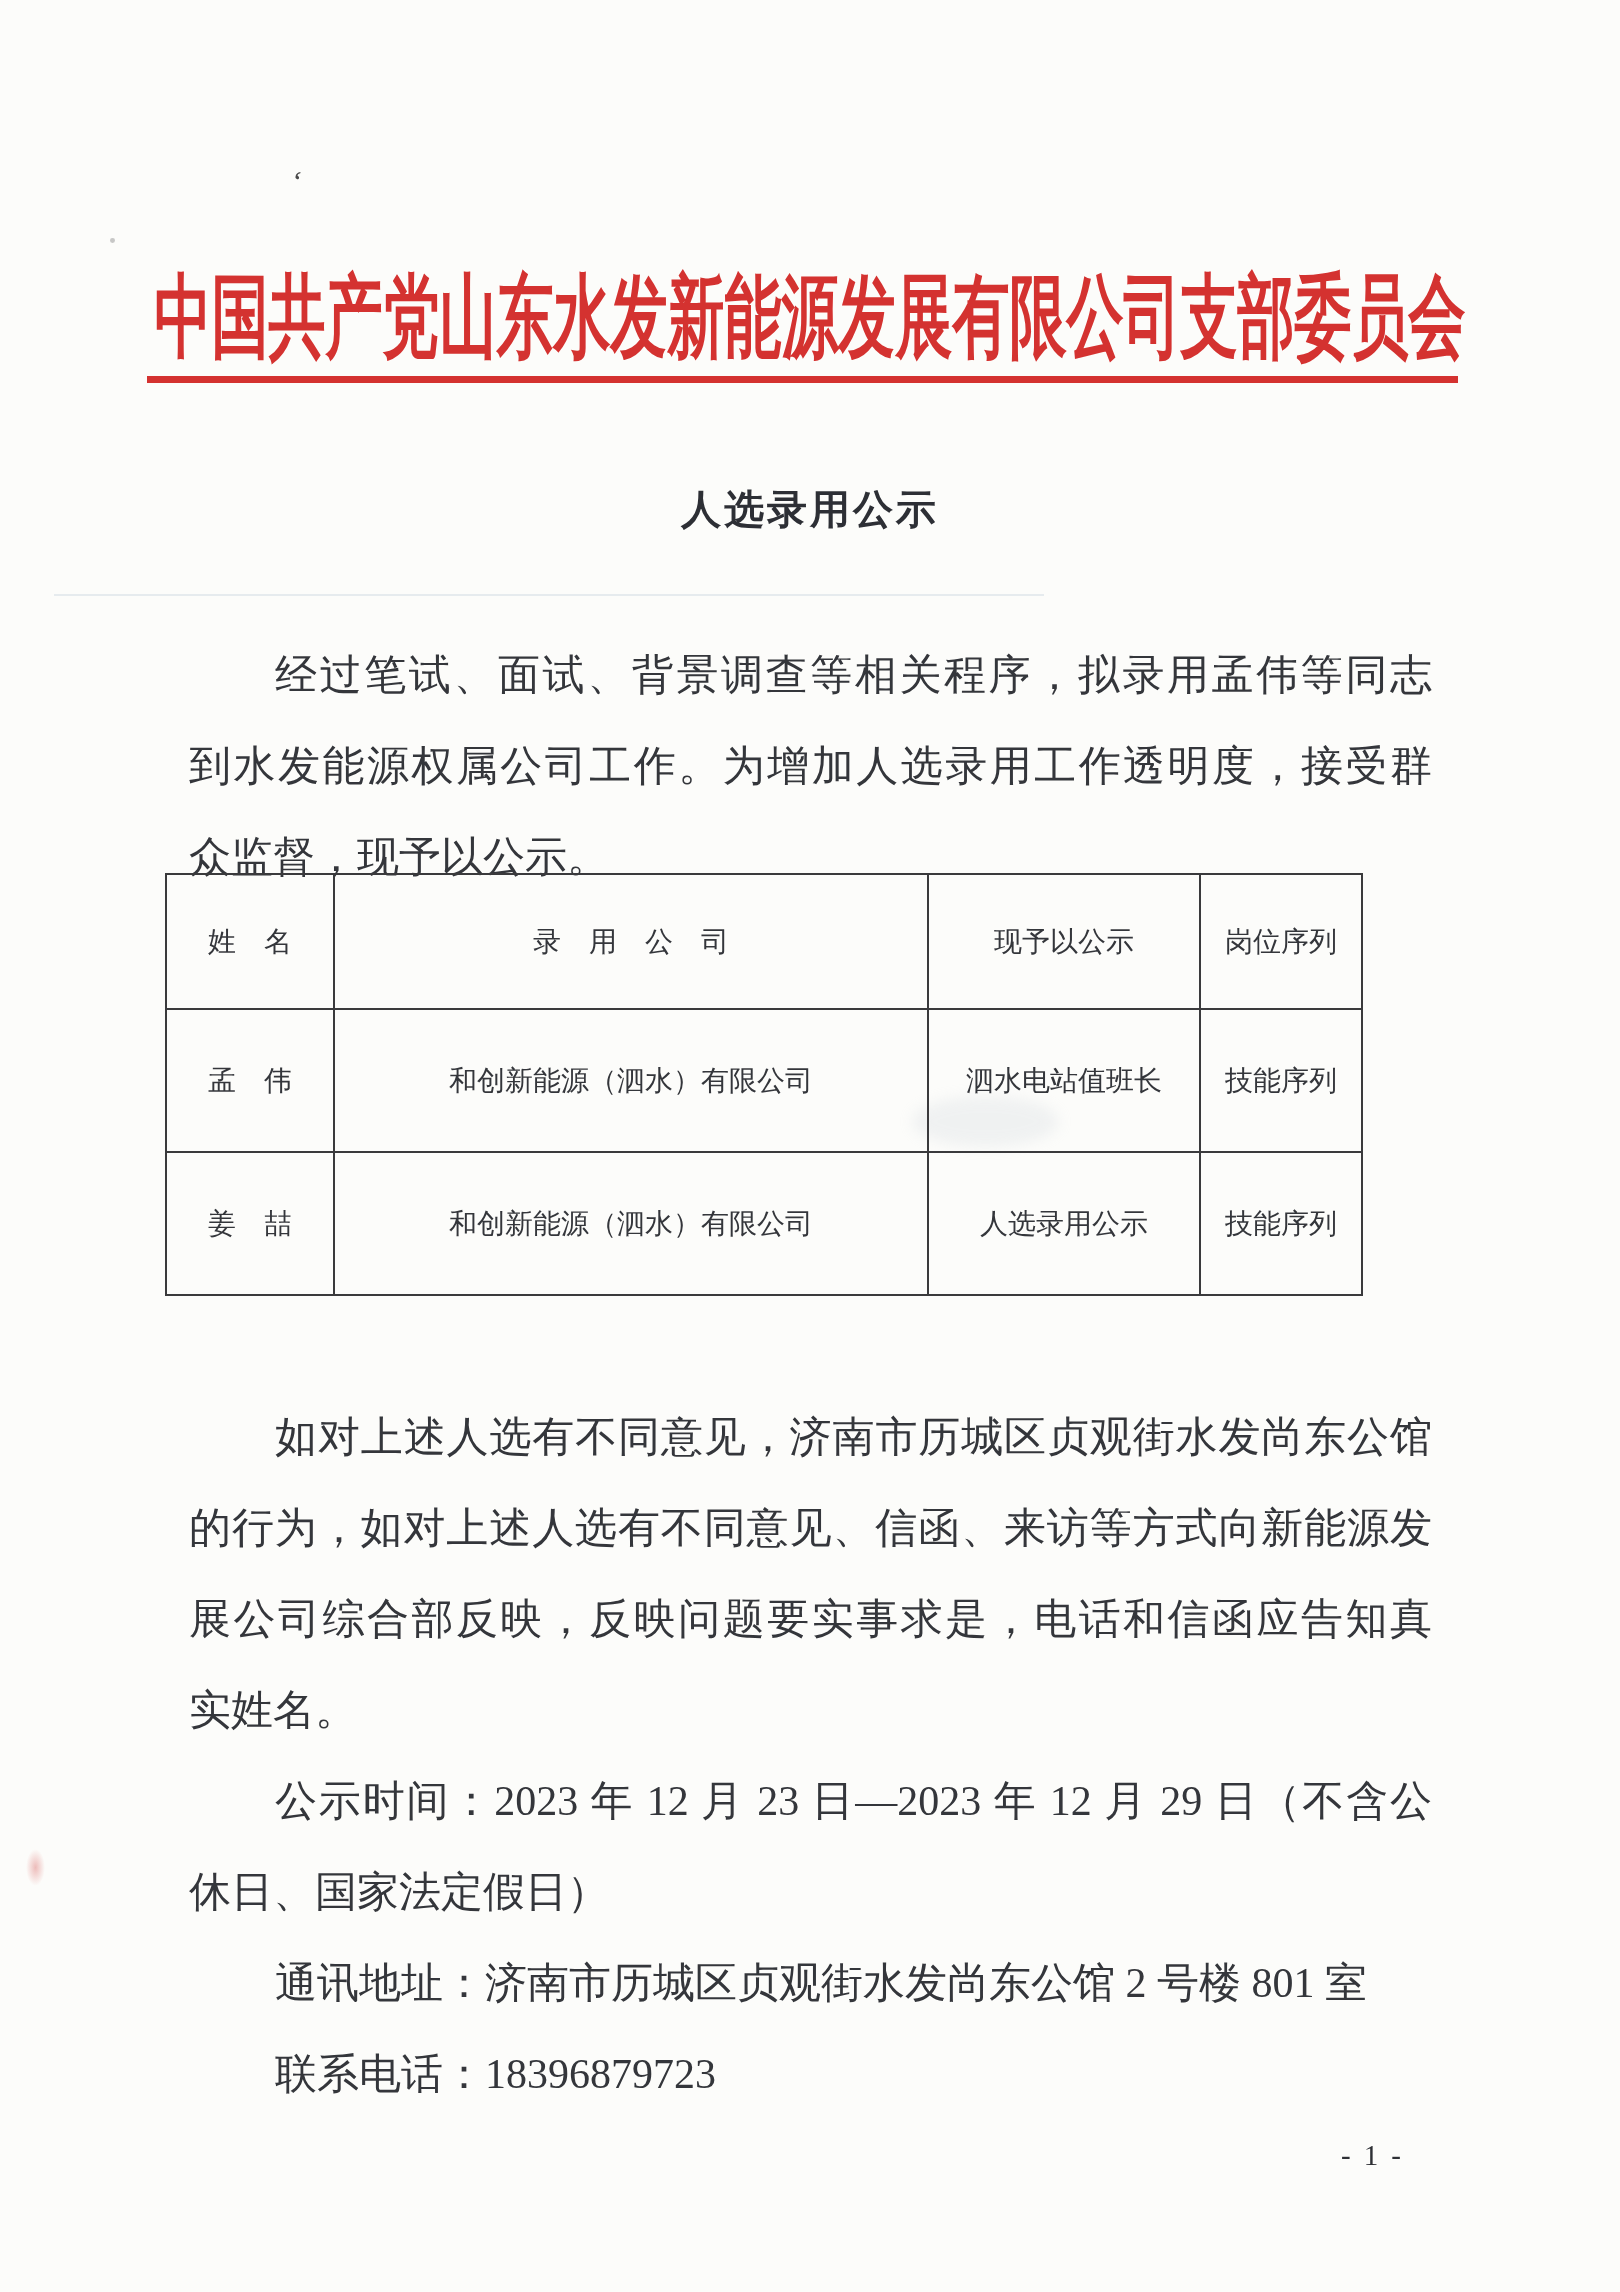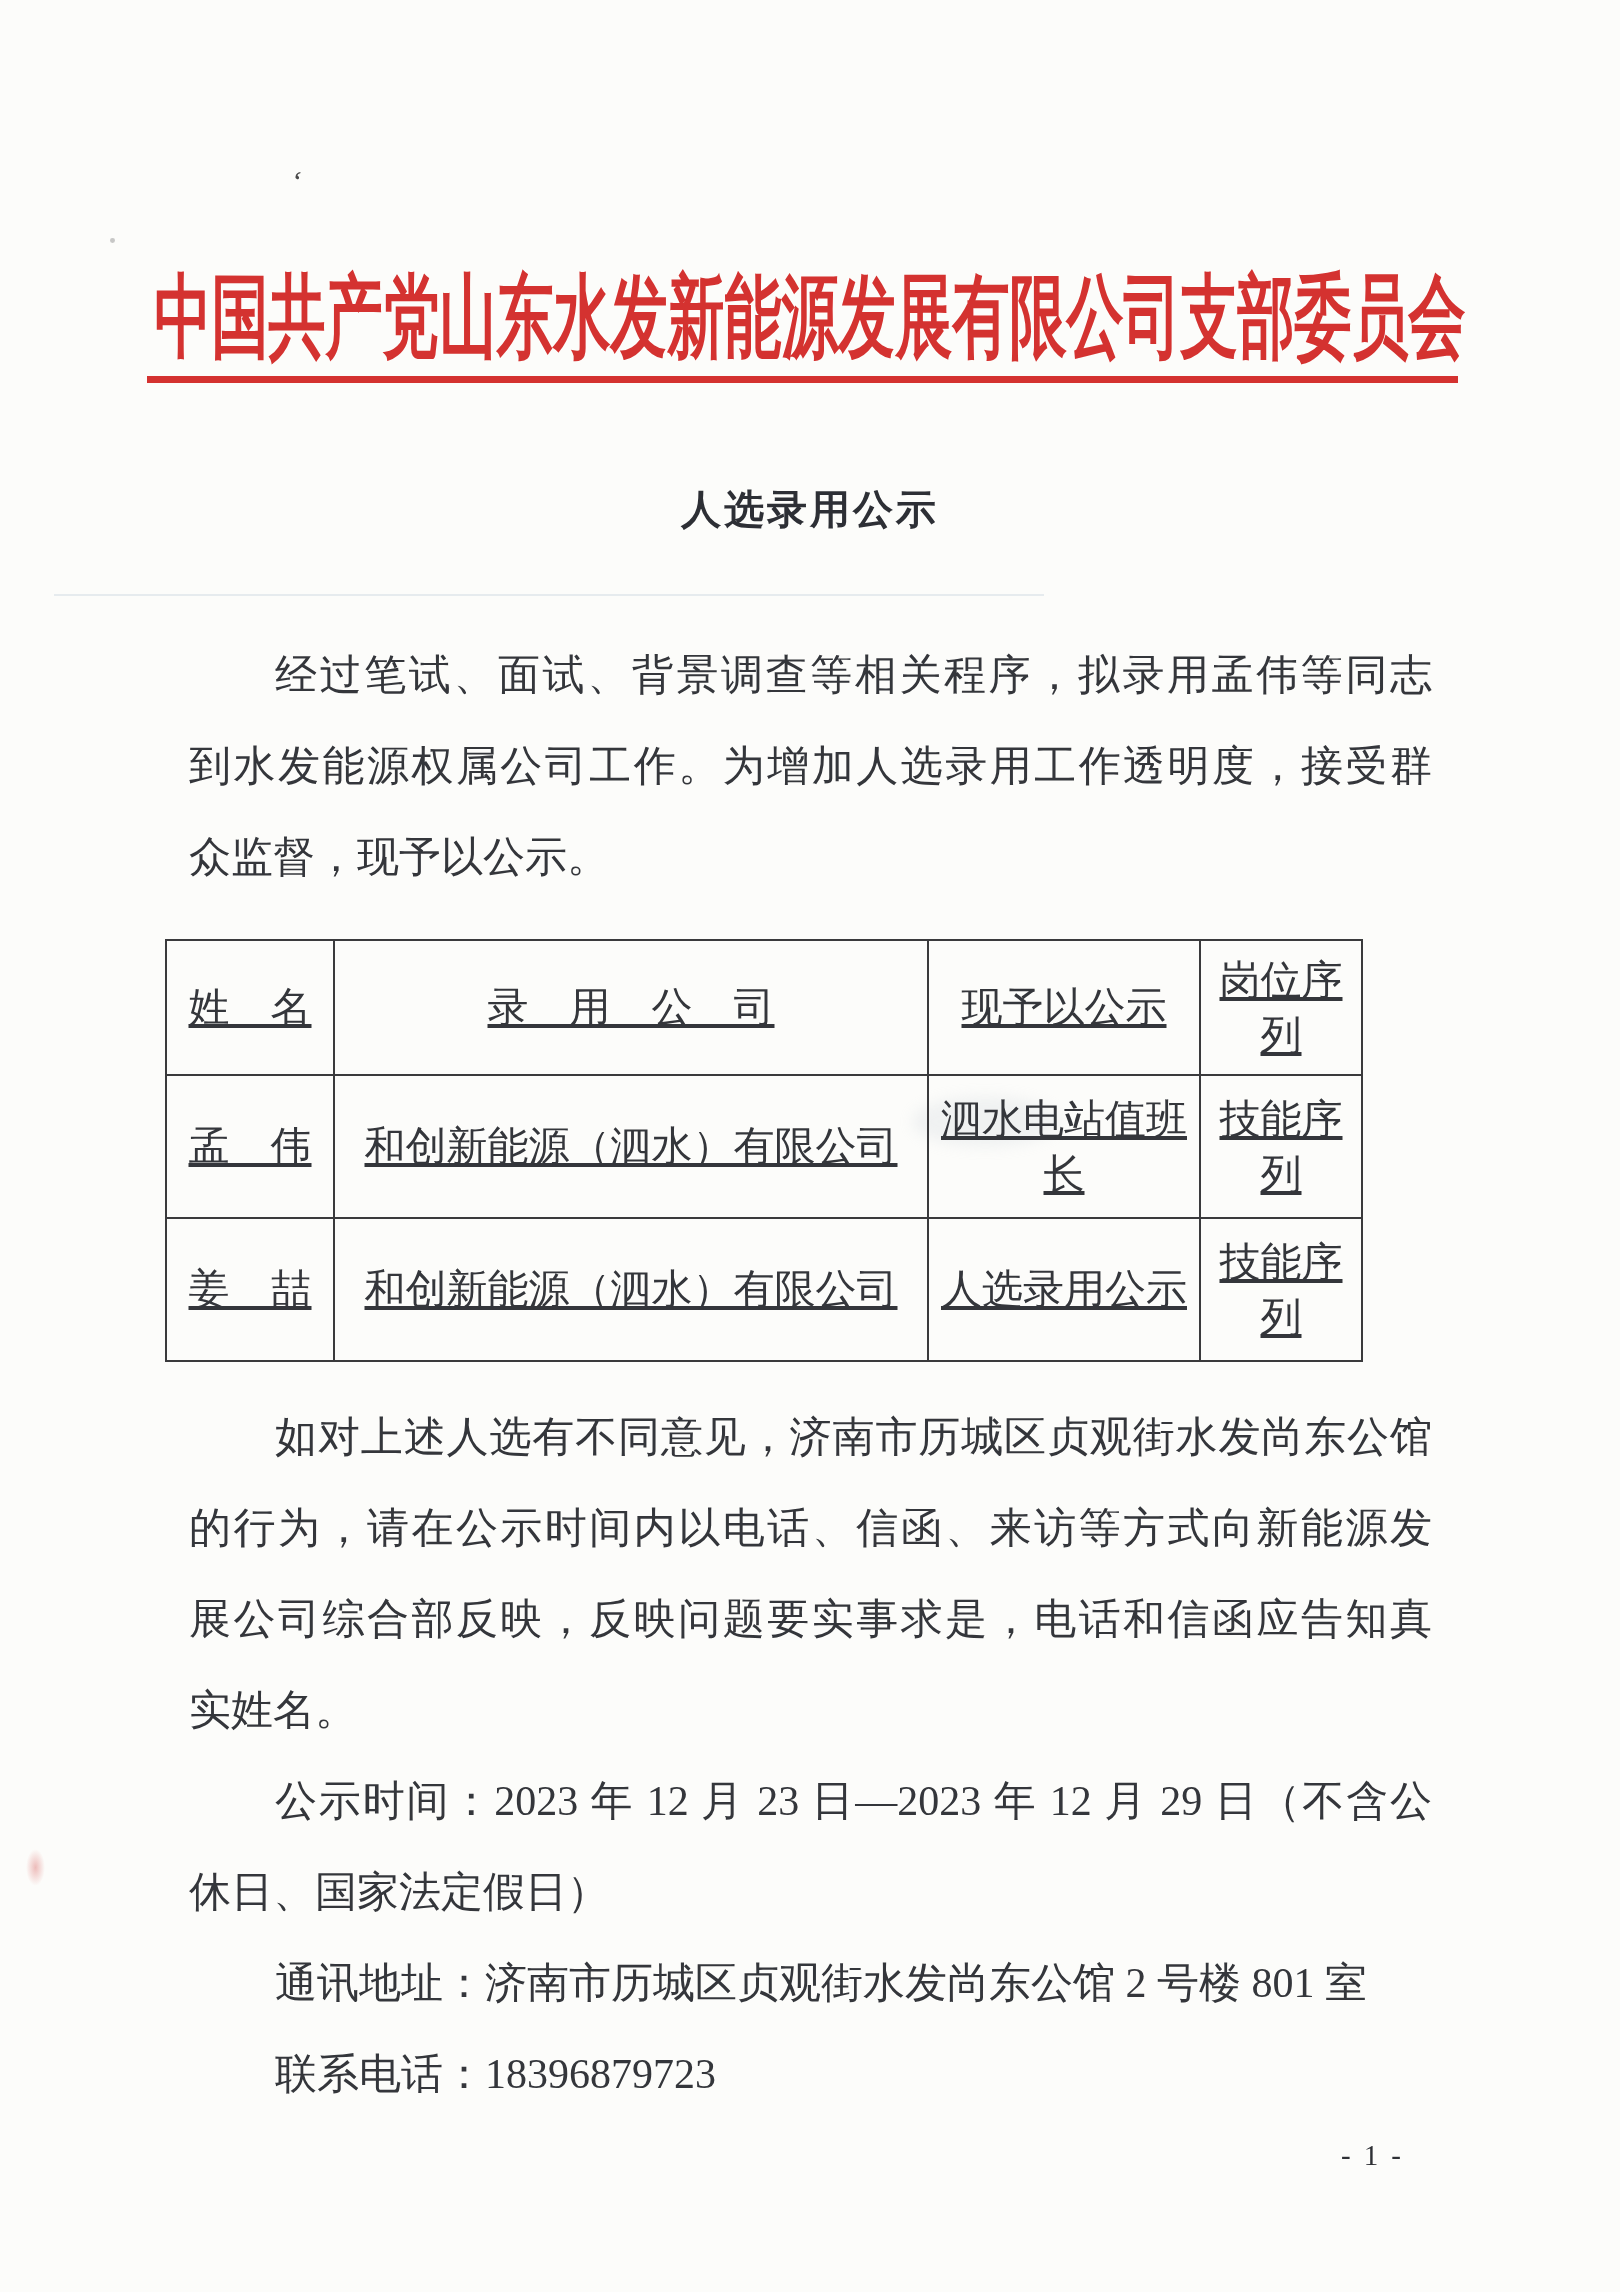--- a/index.html
+++ b/index.html
@@ -67,28 +67,27 @@
   .just {
     white-space: normal;
     text-align: justify;
     text-align-last: justify;
     text-justify: inter-character;
   }
 
   
   .hire-table {
     position: absolute;
-    top: 939px;
+    top: 873px;
     left: 165px;
     border-collapse: collapse;
     table-layout: fixed;
     width: 1196px;
-    font-size: 41px;
+    font-size: 28px;
     color: var(--text, #34363b);
-    text-decoration: underline;
   }
   .hire-table th, .hire-table td {
     border: 2px solid #3a3a3c;
     font-weight: normal;
     text-align: center;
     vertical-align: middle;
     padding: 0;
     overflow: hidden;
   }
   .hire-table tr.head-row  { height: 135px; }
@@ -200,21 +199,21 @@
         <td>姜　喆</td>
         <td>和创新能源（泗水）有限公司</td>
         <td>人选录用公示</td>
         <td>技能序列</td>
       </tr>
     </tbody>
   </table>
 
   <div class="bodytext notice">
     <div class="line indent just">如对上述人选有不同意见，济南市历城区贞观街水发尚东公馆</div>
-    <div class="line just">的行为，请在公示时间内以电话、信函、来访等方式向新能源发</div>
+    <div class="line just">的行为，如对上述人选有不同意见、信函、来访等方式向新能源发</div>
     <div class="line just">展公司综合部反映，反映问题要实事求是，电话和信函应告知真</div>
     <div class="line">实姓名。</div>
     <div class="line indent just">公示时间：2023 年 12 月 23 日—2023 年 12 月 29 日（不含公</div>
     <div class="line">休日、国家法定假日）</div>
     <div class="line indent">通讯地址：济南市历城区贞观街水发尚东公馆 2 号楼 801 室</div>
     <div class="line indent">联系电话：18396879723</div>
   </div>
 
   <div class="page-number">- 1 -</div>
 

